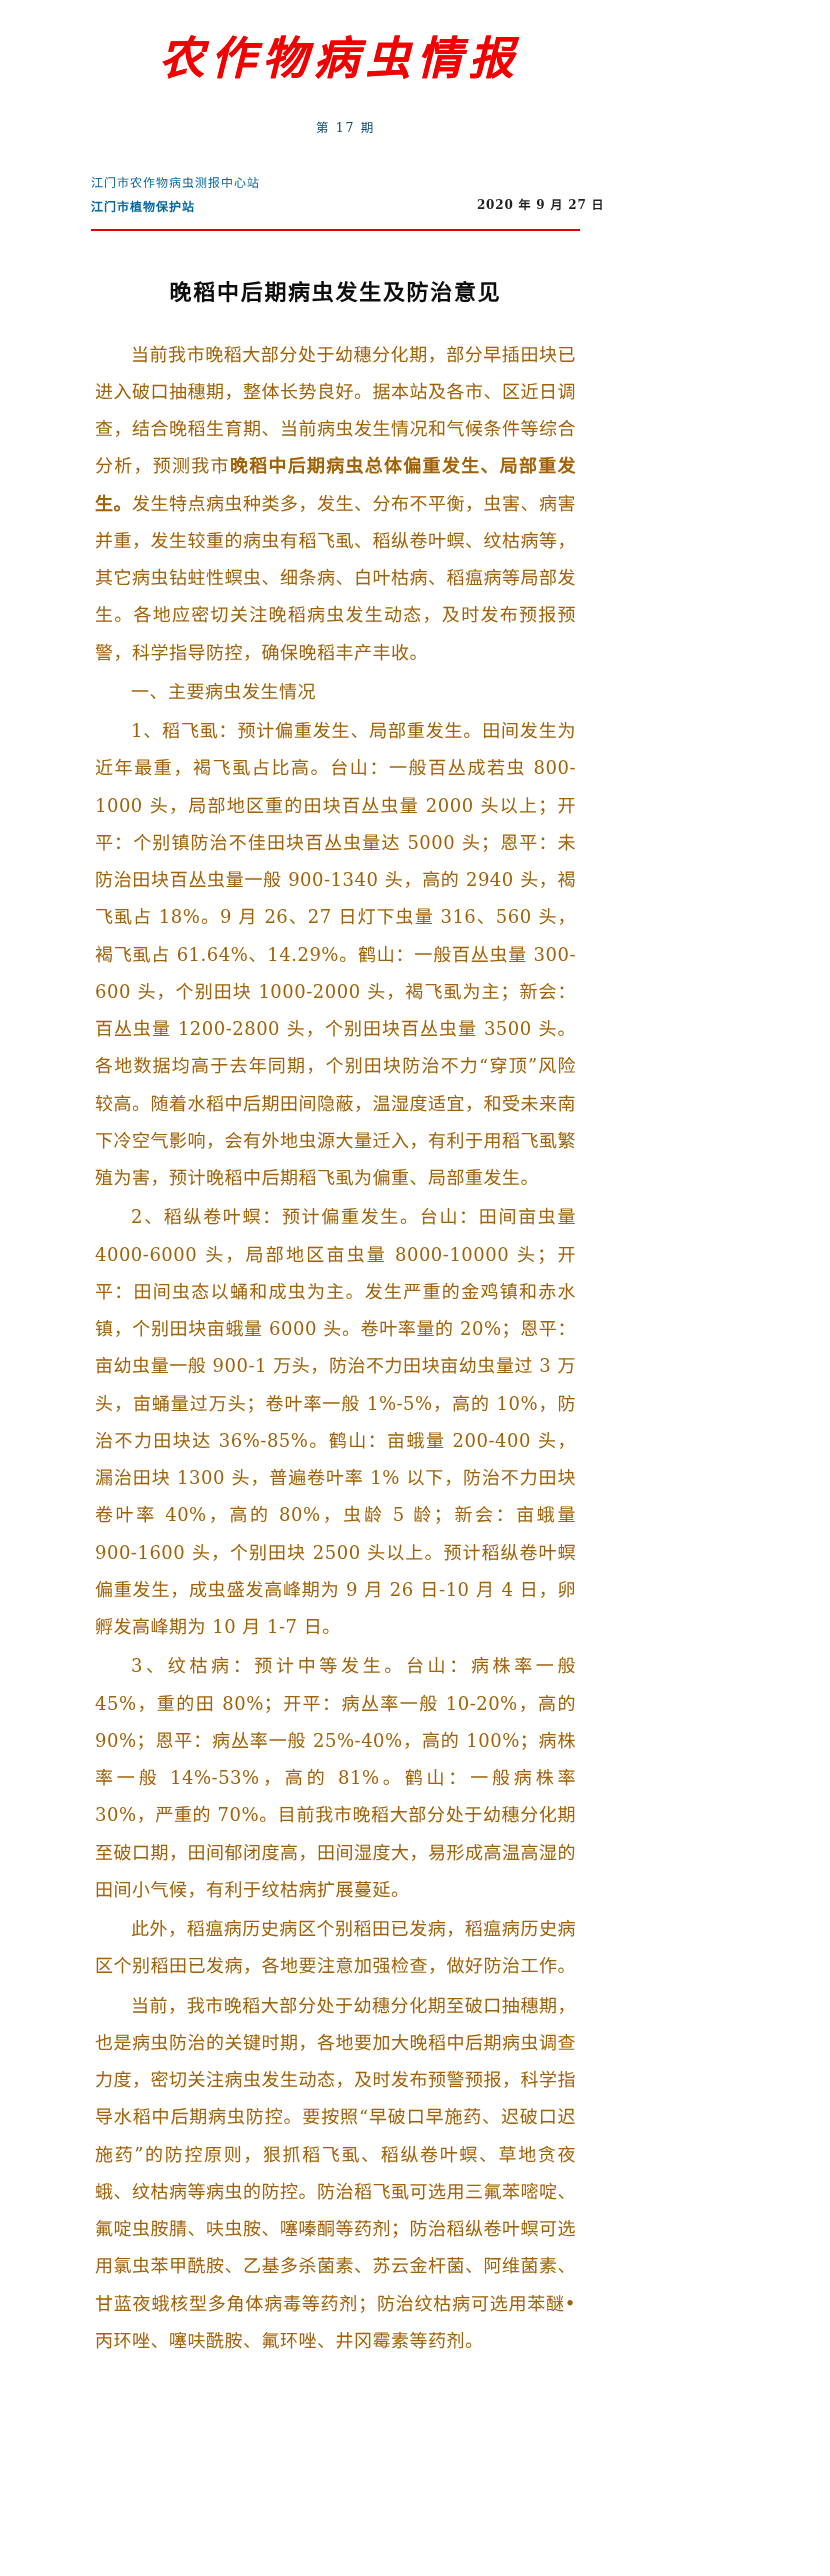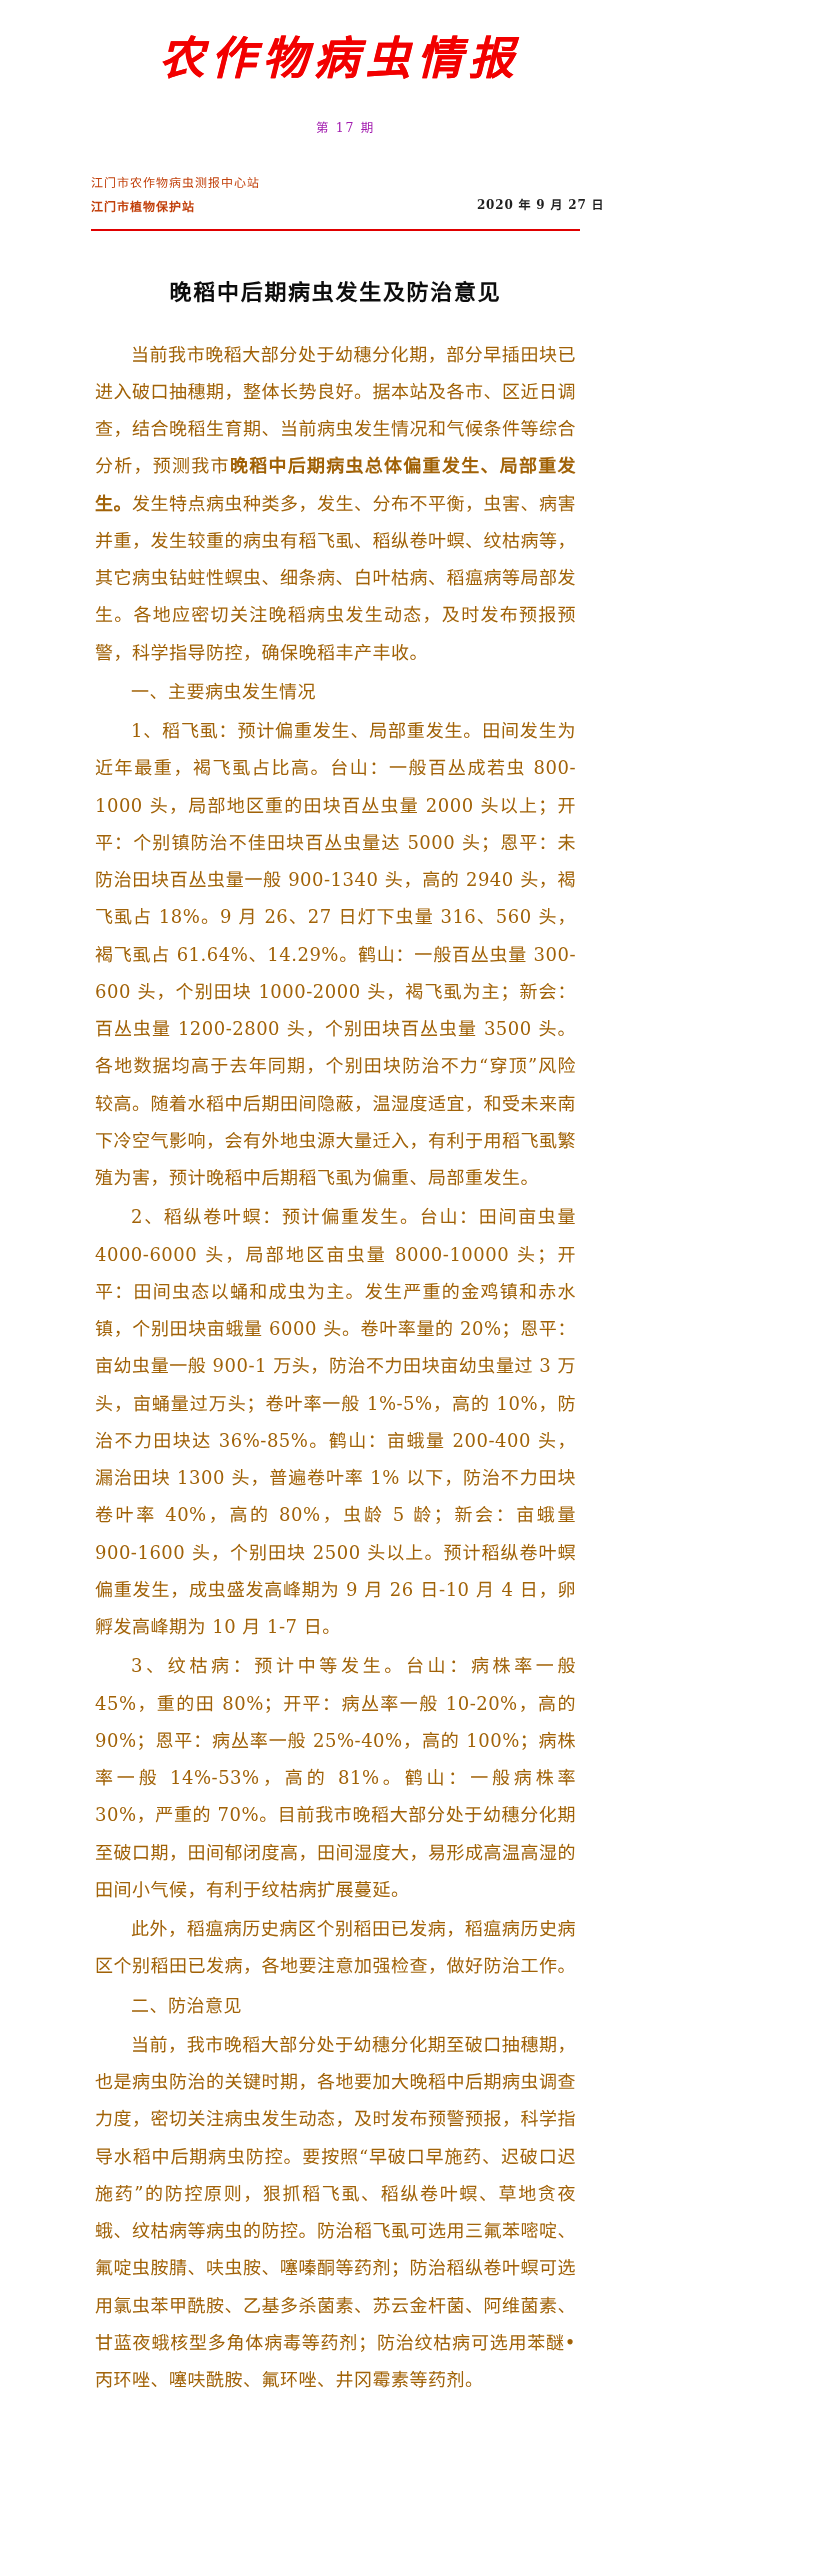--- a/index.html
+++ b/index.html
@@ -39,35 +39,35 @@
     font-style: italic;
     margin: 0;
     padding: 0 0 0 8.3px;
     text-shadow: 0.4px 0 0 #f20000;
   }
   .issue-line {
     text-align: center;
     font-size: 12.5px;
     letter-spacing: 1.7px;
     margin-top: 30px;
-    color: #a21caf;
+    color: #0c4a6e;
     margin-left: 20px;
   }
 
   
   .issuer-block {
     margin: 35px 0 0 0;
     padding: 0 65px 0 91px;
     position: relative;
   }
   .issuer-line {
     font-size: 12px;
     line-height: 2.0;
     letter-spacing: 1px;
-    color: #c2410c;
+    color: #0369a1;
     white-space: nowrap;
   }
   .issuer-row {
     display: flex;
     align-items: flex-start;
     justify-content: space-between;
     font-weight: bold;
   }
   .issue-date {
     font-size: 12px;
@@ -142,19 +142,18 @@
     <p class="para">一、主要病虫发生情况</p>
 
     <p class="para">1、稻飞虱：预计偏重发生、局部重发生。田间发生为近年最重，褐飞虱占比高。台山：一般百丛成若虫 800-1000 头，局部地区重的田块百丛虫量 2000 头以上；开平：个别镇防治不佳田块百丛虫量达 5000 头；恩平：未防治田块百丛虫量一般 900-1340 头，高的 2940 头，褐飞虱占 18%。9 月 26、27 日灯下虫量 316、560 头，褐飞虱占 61.64%、14.29%。鹤山：一般百丛虫量 300-600 头，个别田块 1000-2000 头，褐飞虱为主；新会：百丛虫量 1200-2800 头，个别田块百丛虫量 3500 头。各地数据均高于去年同期，个别田块防治不力“穿顶”风险较高。随着水稻中后期田间隐蔽，温湿度适宜，和受未来南下冷空气影响，会有外地虫源大量迁入，有利于用稻飞虱繁殖为害，预计晚稻中后期稻飞虱为偏重、局部重发生。</p>
 
     <p class="para">2、稻纵卷叶螟：预计偏重发生。台山：田间亩虫量 4000-6000 头，局部地区亩虫量 8000-10000 头；开平：田间虫态以蛹和成虫为主。发生严重的金鸡镇和赤水镇，个别田块亩蛾量 6000 头。卷叶率量的 20%；恩平：亩幼虫量一般 900-1 万头，防治不力田块亩幼虫量过 3 万头，亩蛹量过万头；卷叶率一般 1%-5%，高的 10%，防治不力田块达 36%-85%。鹤山：亩蛾量 200-400 头，漏治田块 1300 头，普遍卷叶率 1% 以下，防治不力田块卷叶率 40%，高的 80%，虫龄 5 龄；新会：亩蛾量 900-1600 头，个别田块 2500 头以上。预计稻纵卷叶螟偏重发生，成虫盛发高峰期为 9 月 26 日-10 月 4 日，卵孵发高峰期为 10 月 1-7 日。</p>
 
     <p class="para">3、纹枯病：预计中等发生。台山：病株率一般 45%，重的田 80%；开平：病丛率一般 10-20%，高的 90%；恩平：病丛率一般 25%-40%，高的 100%；病株率一般 14%-53%，高的 81%。鹤山：一般病株率 30%，严重的 70%。目前我市晚稻大部分处于幼穗分化期至破口期，田间郁闭度高，田间湿度大，易形成高温高湿的田间小气候，有利于纹枯病扩展蔓延。</p>
 
     <p class="para">此外，稻瘟病历史病区个别稻田已发病，稻瘟病历史病区个别稻田已发病，各地要注意加强检查，做好防治工作。</p>
 
-    <p class="para">二、防治意见</p>
 
     <p class="para">当前，我市晚稻大部分处于幼穗分化期至破口抽穗期，也是病虫防治的关键时期，各地要加大晚稻中后期病虫调查力度，密切关注病虫发生动态，及时发布预警预报，科学指导水稻中后期病虫防控。要按照“早破口早施药、迟破口迟施药”的防控原则，狠抓稻飞虱、稻纵卷叶螟、草地贪夜蛾、纹枯病等病虫的防控。防治稻飞虱可选用三氟苯嘧啶、氟啶虫胺腈、呋虫胺、噻嗪酮等药剂；防治稻纵卷叶螟可选用氯虫苯甲酰胺、乙基多杀菌素、苏云金杆菌、阿维菌素、甘蓝夜蛾核型多角体病毒等药剂；防治纹枯病可选用苯醚•丙环唑、噻呋酰胺、氟环唑、井冈霉素等药剂。</p>
 
   </div>
 </div>
 
 
 </body></html>

